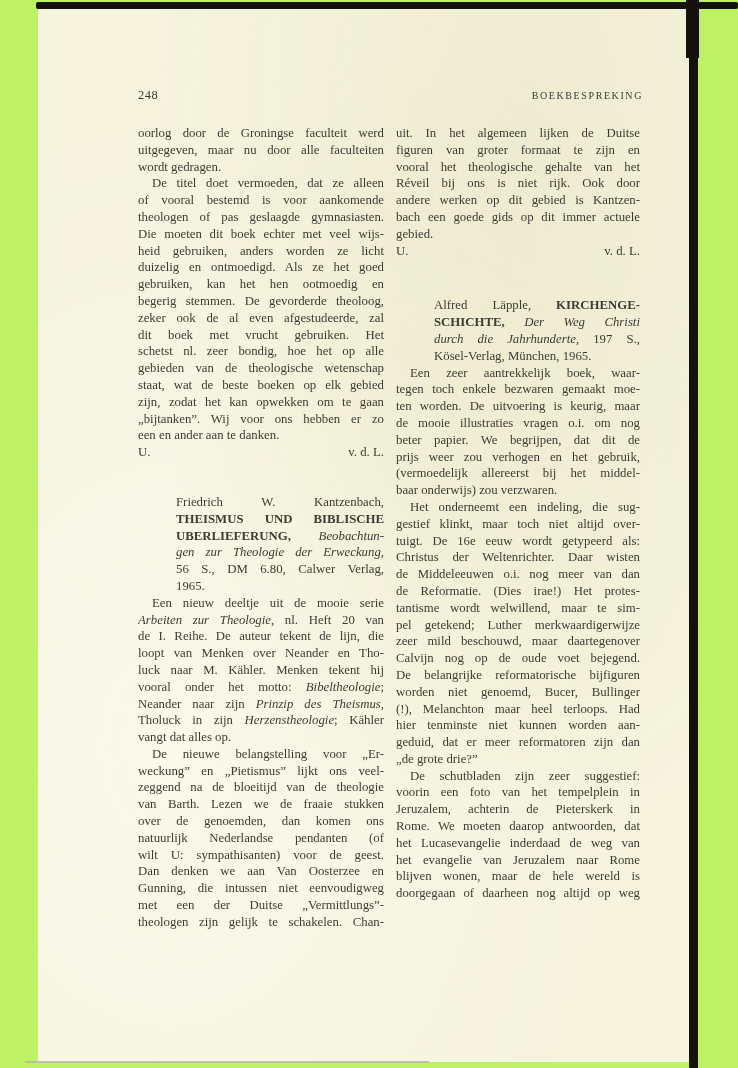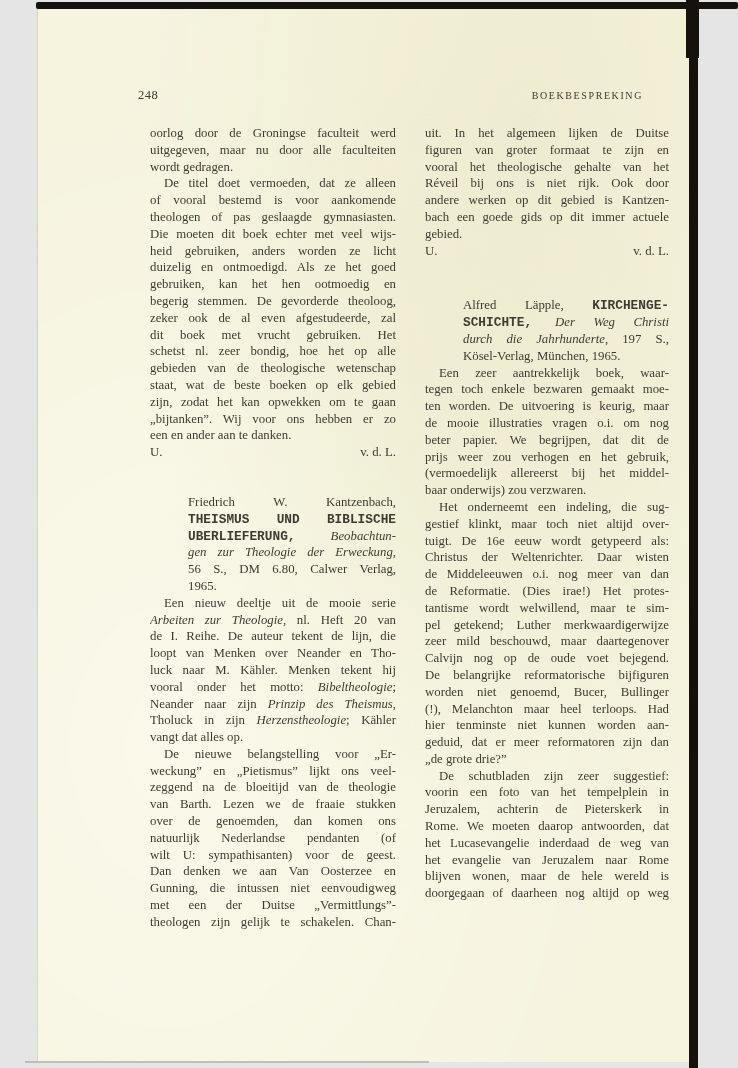--- a/index.html
+++ b/index.html
@@ -1,45 +1,45 @@
 <!DOCTYPE html>
 <html style="--page-bg: #f6f4df; --ink: #3e3b33; --edge: #15120e;"><head>
 <meta charset="utf-8">
 <style>
   html,body{margin:0;padding:0;background:#ffffff;}
-  .stage{position:relative;width:738px;height:1068px;background:#e5e5e5;overflow:hidden;
+  .stage{position:relative;width:738px;height:1068px;background:#bef264;overflow:hidden;
          font-family:"Liberation Serif","DejaVu Serif",serif;}
   .page{position:absolute;left:37px;top:9px;width:653px;height:1053px;
         background-color:var(--page-bg,#f6f4df);
         background-image:
           radial-gradient(ellipse at 75% 12%, rgba(228,226,190,0.45), rgba(228,226,190,0) 55%),
           radial-gradient(ellipse at 20% 70%, rgba(255,255,246,0.5), rgba(255,255,246,0) 60%),
           radial-gradient(ellipse at 60% 45%, rgba(232,230,196,0.3), rgba(232,230,196,0) 50%);
         border-left:1px solid rgba(90,90,70,0.18);}
   .band-top{position:absolute;left:36px;top:2px;width:702px;height:7px;
         background:var(--edge,#15120e);border-radius:2px;}
   .band-right{position:absolute;left:689px;top:0;width:9px;height:1068px;background:var(--edge,#15120e);}
   .band-right-cap{position:absolute;left:686px;top:0;width:13px;height:58px;background:var(--edge,#15120e);}
   .bottom-line{position:absolute;left:25px;top:1061px;width:404px;height:2px;background:#b9b7aa;opacity:.85;}
   .page-header{position:absolute;left:100px;top:79px;width:505px;display:flex;
         justify-content:space-between;align-items:baseline;color:var(--ink,#3e3b33);}
   .pagenum{font-size:12.5px;letter-spacing:.5px;}
   .running-head{font-size:10px;letter-spacing:1.6px;}
-  .columns{position:absolute;left:112px;top:116px;display:flex;gap:29px;color:var(--ink,#3e3b33);}
+  .columns{position:absolute;left:100px;top:116px;display:flex;gap:12px;color:var(--ink,#3e3b33);}
   .col{width:246px;}
   .col.right{width:244px;}
   .line{font-size:12.8px;line-height:16.8px;height:16.8px;overflow:hidden;
         text-align:justify;text-align-last:justify;}
   .line.end{text-align-last:left;}
   .line.ind{text-indent:14px;}
   .line.ref{padding-left:38px;}
   .line.sig{display:flex;justify-content:space-between;text-align:left;}
   .gap{width:100%;}
   .it{font-style:italic;}
-  .bd{font-weight:700;font-family:Liberation Mono, monospace;}
+  .bd{font-weight:700;}
 </style>
 </head>
 <body>
 
 <div class="stage">
   <div class="page">
     <div class="page-header">
       <span class="pagenum">248</span>
       <span class="running-head">BOEKBESPREKING</span>
     </div>

